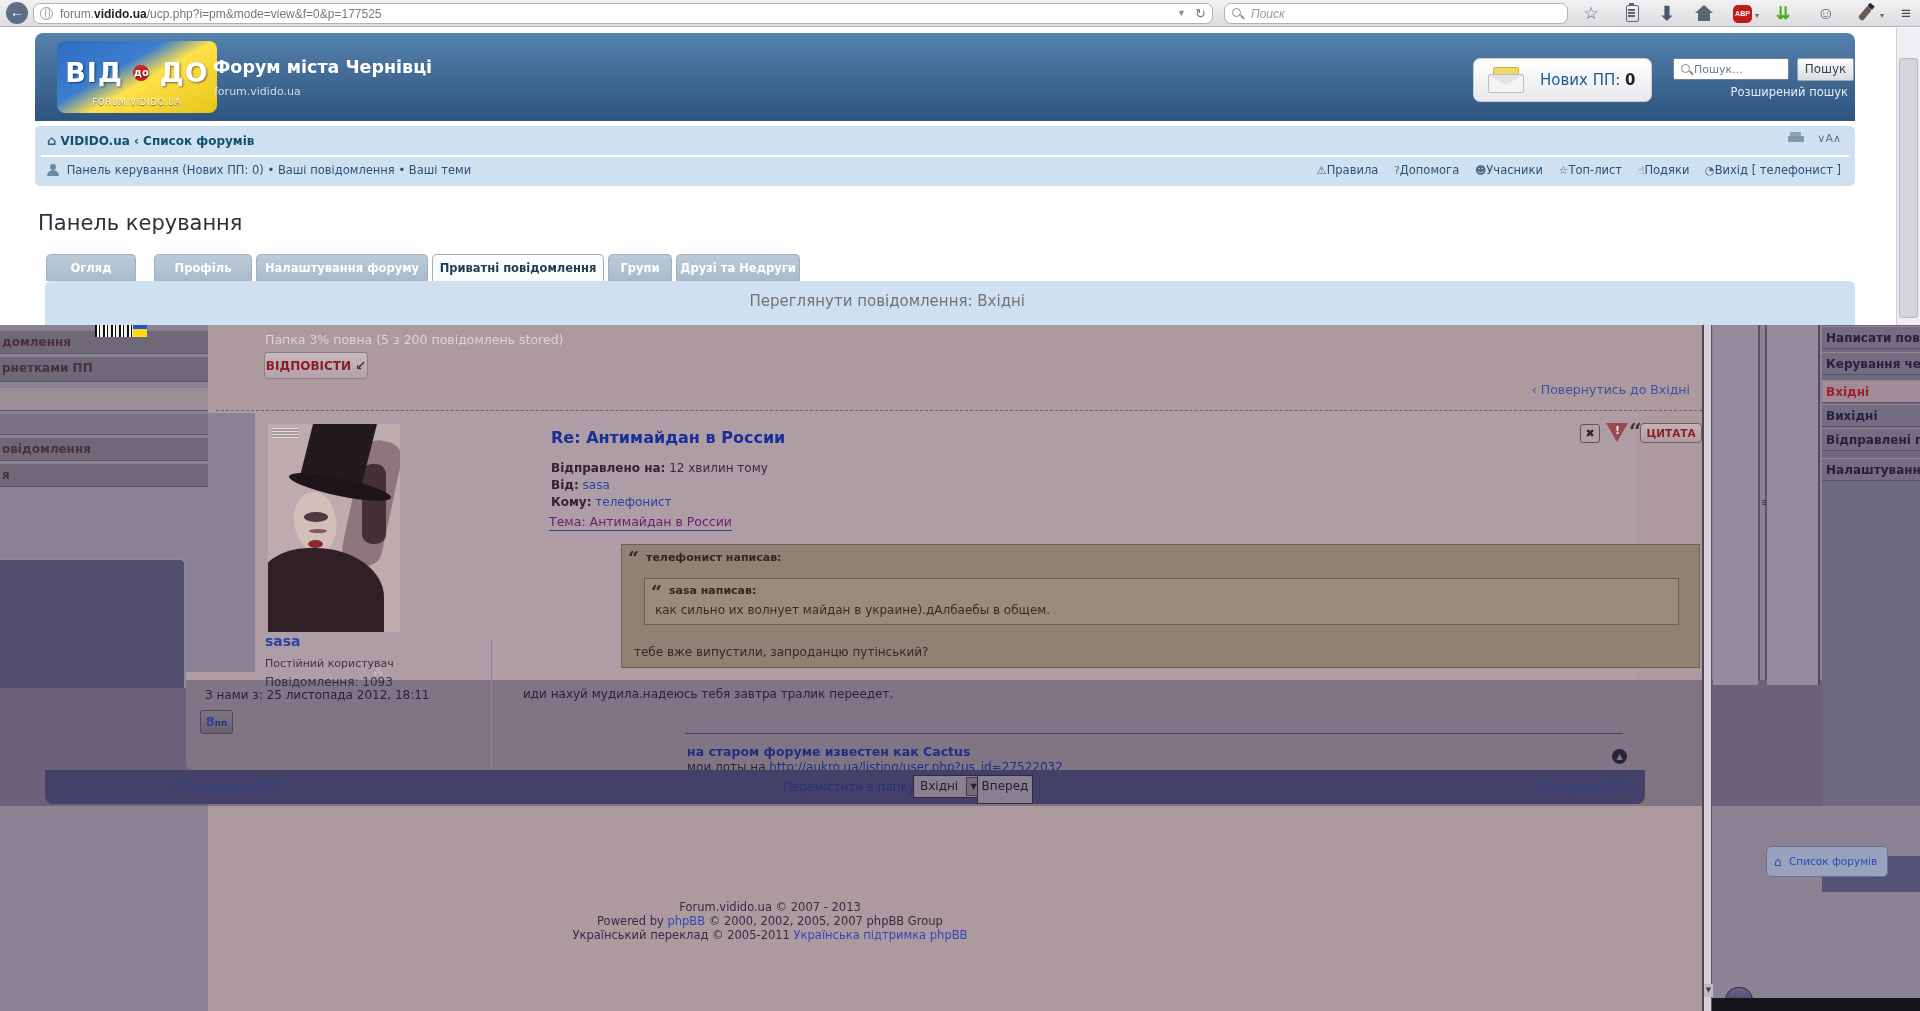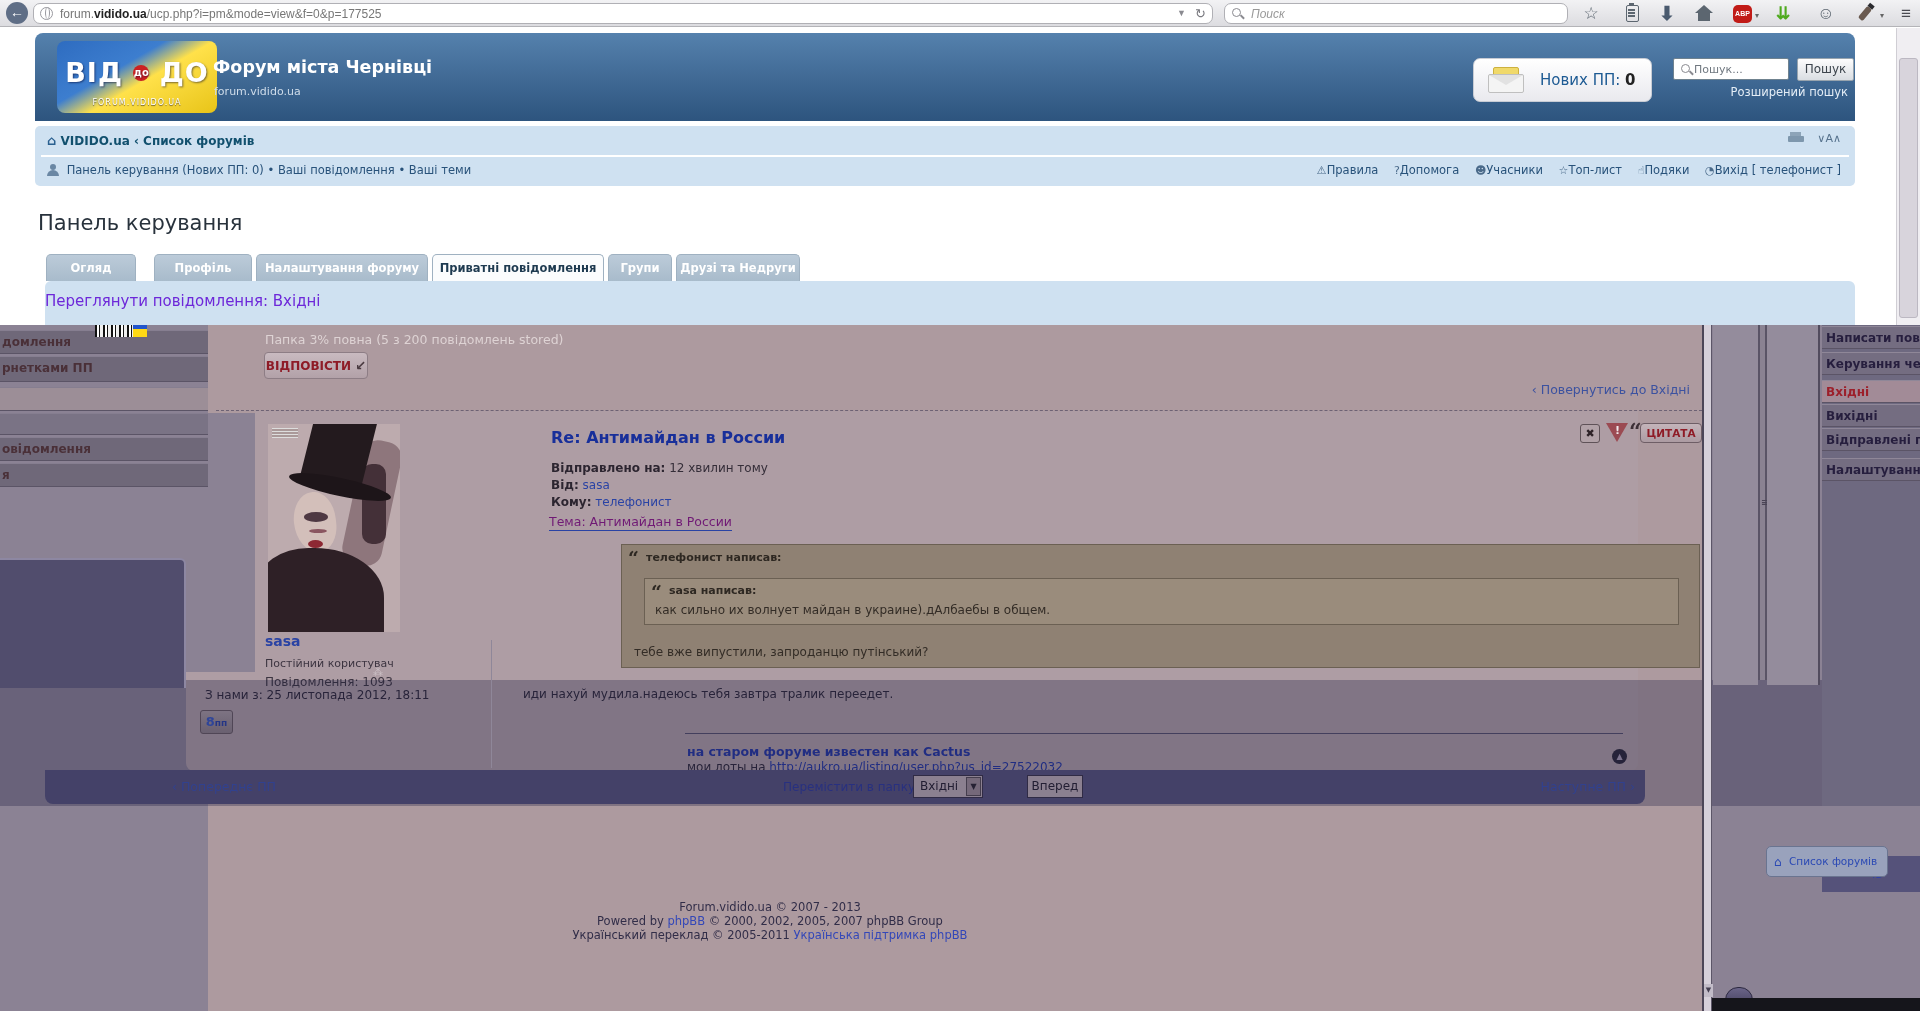--- a/index.html
+++ b/index.html
@@ -69,21 +69,21 @@
 .crumblink{font-weight:bold;color:#11506e}
 .navlink{color:#28527a;text-decoration:none}
 .navico{display:inline-block;color:#4a6a8a;font-size:11px;margin-left:12px}
 
 #pagetitle{position:absolute;left:38px;top:183px;font-size:21px;color:#28323c}
 #tabs{position:absolute;left:45px;top:226px;height:28px}
 .tab{position:absolute;top:0;height:27px;border-radius:5px 5px 0 0;background:linear-gradient(#bccbd9,#a8bbcb);border:1px solid #9fb1c1;border-bottom:none;color:#fff;font-size:11.5px;font-weight:bold;text-align:center}
 .tab span{display:inline-block;padding:6px 0}
 .tab.active{background:#fbfcfd;color:#1e3a50;height:28px}
 #bluepanel{position:absolute;left:45px;top:253px;width:1810px;height:72px;background:#cfe1f1;border-radius:6px 6px 0 0}
-#panelheading{position:absolute;left:0;top:11px;width:980px;text-align:left;font-size:15px;color:#6d28d9}
+#panelheading{position:absolute;left:0;top:11px;width:980px;text-align:right;font-size:15px;color:#737373}
 
 #dim{position:absolute;left:0;top:325px;width:1920px;height:686px;background:#8b8294;overflow:hidden}
 
 .lrow{position:absolute;left:0;width:208px;background:#6f6879;border-top:1px solid #867e90;border-bottom:1px solid #5b5466;color:#4a3038;font-weight:bold;font-size:12px;padding:4px 0 0 2px}
 #lrow3{background:#9c8e97}
 #barcode{position:absolute;left:95px;top:-5px;width:52px;height:17px;background:repeating-linear-gradient(90deg,#111 0 2px,#fff 2px 4px,#111 4px 5px,#eee 5px 8px)}
 #barcode:after{content:"";position:absolute;right:0;top:0;width:14px;height:17px;background:linear-gradient(#2255cc 0 50%,#ffd914 50% 100%)}
 
 #popup{position:absolute;left:208px;top:0;width:1494px;height:686px;background:#ad9a9f}
 #folderstat{position:absolute;left:57px;top:7px;font-size:12.5px;color:#ded3d4}
@@ -135,21 +135,21 @@
 #sigline{position:absolute;left:685px;top:733px;width:938px;height:1px;background:#55506a}
 #sig1{position:absolute;left:687px;top:744px;font-size:12.5px;font-weight:bold;color:#2436a0}
 #sig2{position:absolute;left:687px;top:760px;font-size:12px;color:#2e2838}
 #sig2 a{color:#2436a0;text-decoration:underline}
 #topico{position:absolute;left:1612px;top:749px;width:15px;height:15px;border-radius:50%;background:#2c2838;color:#a79ab0;font-size:8px;text-align:center;line-height:15px}
 #ctrlband{position:absolute;left:45px;top:770px;width:1600px;height:34px;background:#56527a;border-radius:0 0 8px 8px}
 #prevpp{position:absolute;left:127px;top:9px;font-size:12.5px;color:#3c52b0}
 #movelabel{position:absolute;left:738px;top:10px;font-size:12px;color:#2e3a9c}
 #moveselect{position:absolute;left:868px;top:5px;width:70px;height:23px;background:#bcacb4;border:1px solid #3a3348;font-size:12px;color:#26202e;line-height:21px;padding-left:6px}
 #movearrow{position:absolute;right:1px;top:1px;width:15px;height:19px;background:#9c8c94;border:1px solid #574c54;color:#2a242e;font-size:8px;text-align:center;line-height:18px}
-#fwdbtn{position:absolute;left:982px;top:5px;width:56px;height:23px;background:#bcacb4;border:1px solid #3a3348;font-size:12px;color:#26202e;text-align:center;line-height:21px}
+#fwdbtn{position:absolute;left:932px;top:5px;width:56px;height:29px;background:#bcacb4;border:1px solid #3a3348;font-size:12px;color:#26202e;text-align:center;line-height:21px}
 #nextpp{position:absolute;left:1300px;top:9px;width:290px;text-align:right;font-size:12.5px;color:#3c52b0}
 #darkoverlay{position:absolute;left:0;top:355px;width:1920px;height:126px;background:rgba(28,26,64,.30)}
 
 #footbar{position:absolute;left:45px;top:531px;width:1600px;height:36px;background:#5b5979;border-radius:7px}
 #foottext{position:absolute;right:12px;top:10px;font-size:12px;color:#9da3d6}
 #foottext a{color:#3e50c4}
 .fcopy{position:absolute;left:270px;width:1000px;text-align:center;font-size:11.5px;color:#312d48}
 .fcopy a{color:#3347b8}
 #forumlistbox{position:absolute;left:1766px;top:521px;width:122px;height:31px;background:#99a2bc;border:1px solid #6a7490;border-radius:5px;white-space:nowrap;z-index:5}
 #forumlistbox span{position:absolute;left:22px;top:8px;font-size:10.5px;color:#2b49b4}

